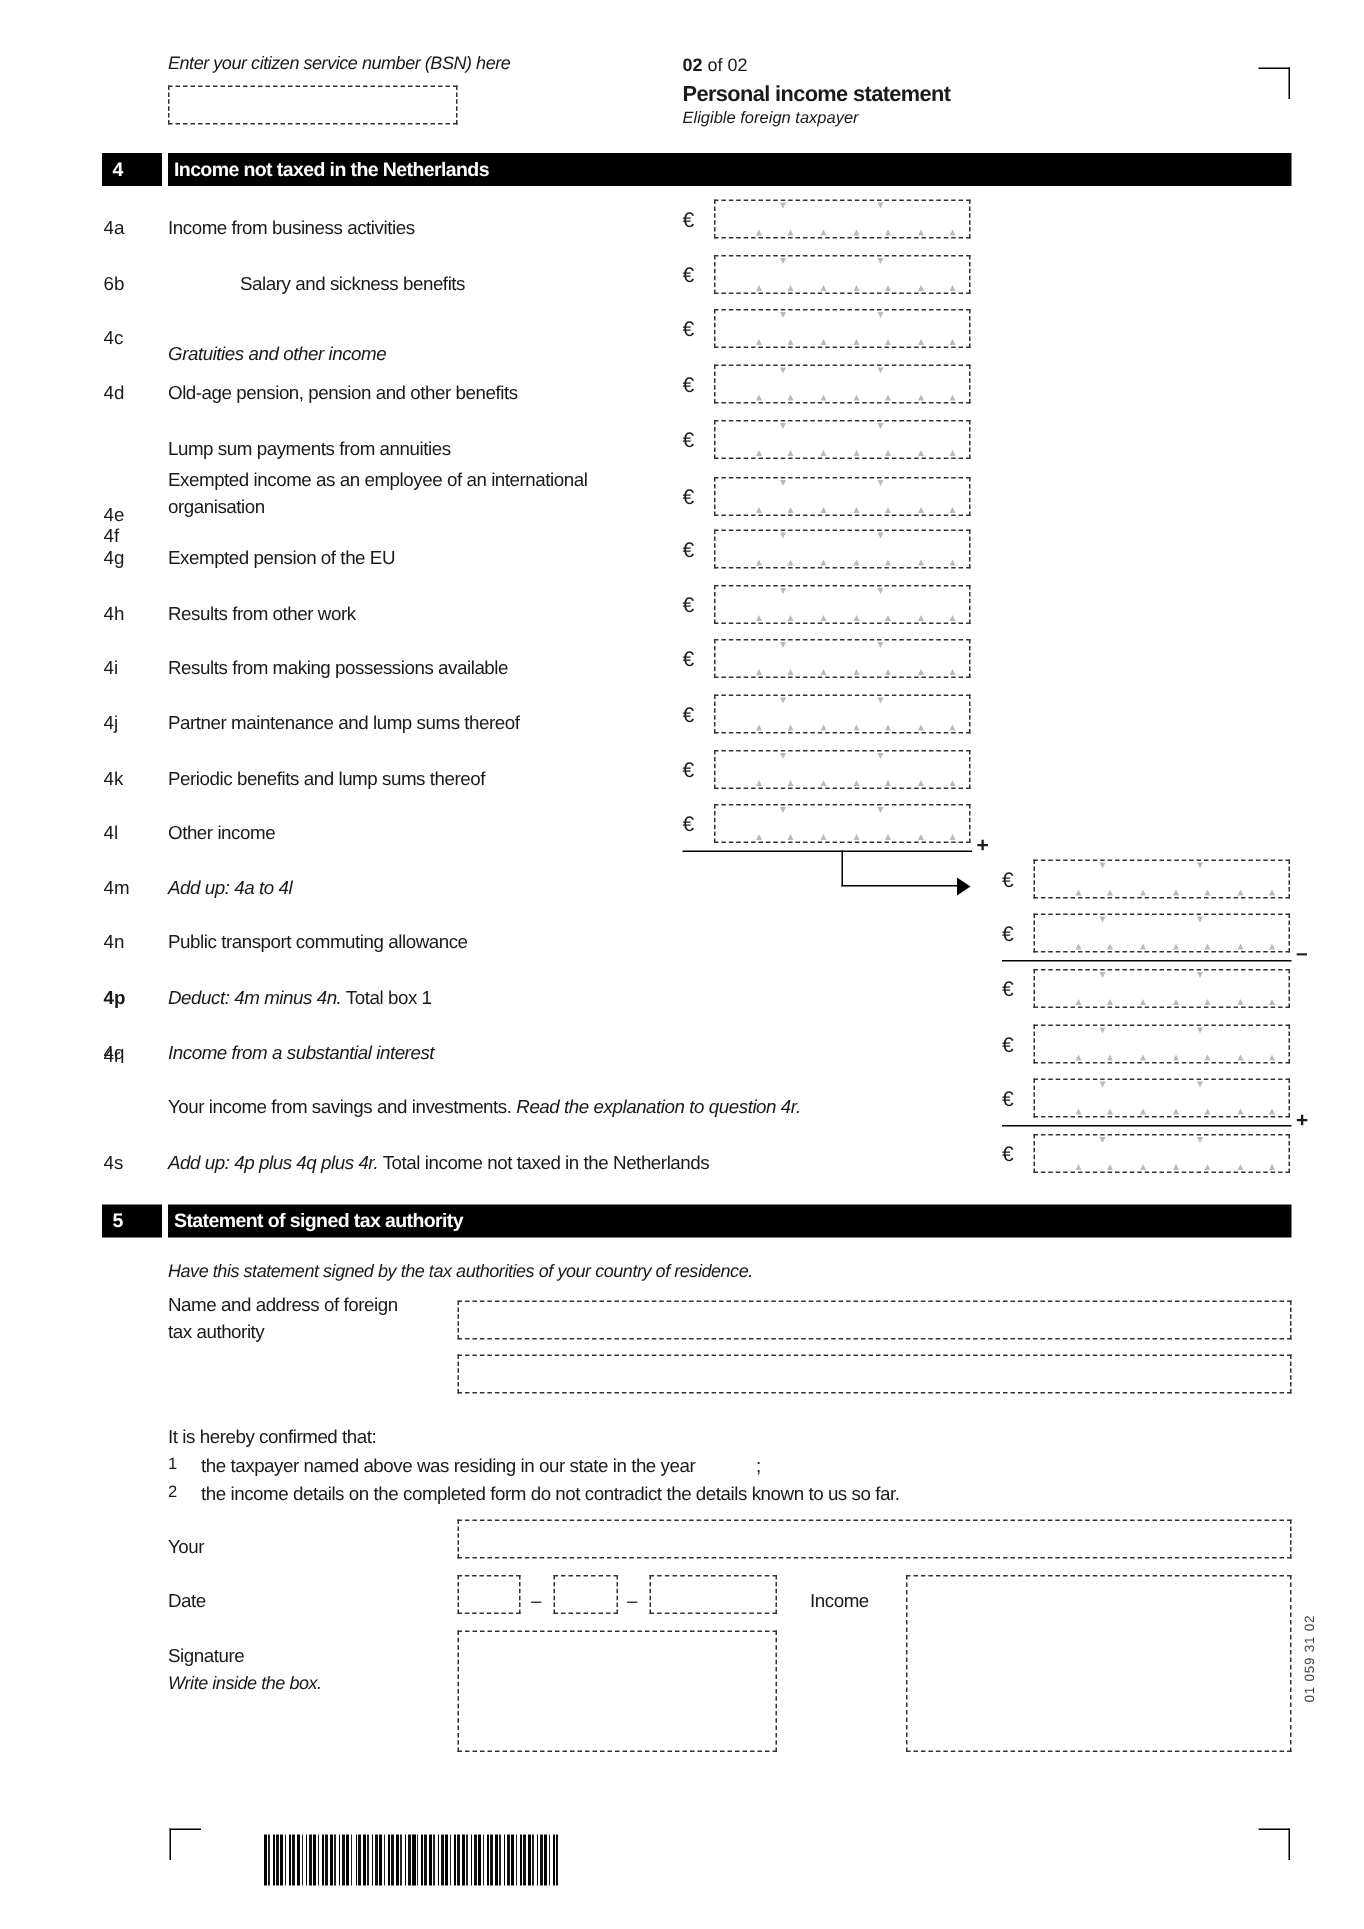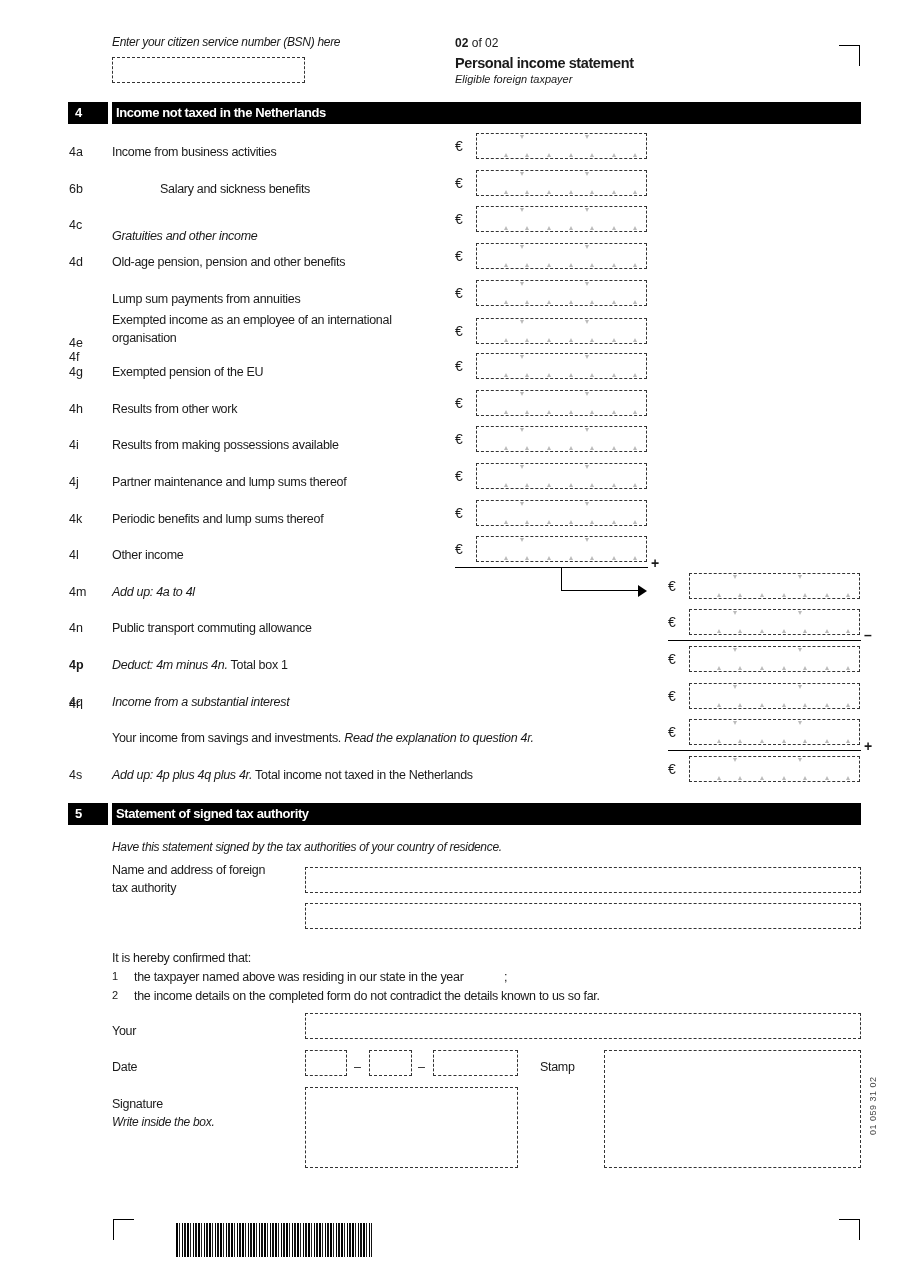--- a/index.html
+++ b/index.html
@@ -342,21 +342,21 @@
 
 <div class="abs txt" style="left:112px; top:1024px;">Your</div>
 <div class="box" style="left:305px; top:1013px; width:556px; height:26px;"></div>
 
 <div class="abs txt" style="left:112px; top:1060px;">Date</div>
 <div class="box" style="left:305px; top:1050px; width:42px; height:26px;"></div>
 <div class="abs txt" style="left:354px; top:1060px;">–</div>
 <div class="box" style="left:369px; top:1050px; width:43px; height:26px;"></div>
 <div class="abs txt" style="left:418px; top:1060px;">–</div>
 <div class="box" style="left:433px; top:1050px; width:85px; height:26px;"></div>
-<div class="abs txt" style="left:540px; top:1060px;">Stamp</div>
+<div class="abs txt" style="left:540px; top:1060px;">Income</div>
 <div class="box" style="left:604px; top:1050px; width:257px; height:118px;"></div>
 
 <div class="abs txt" style="left:112px; top:1097px;">Signature</div>
 <div class="abs txt it" style="left:112px; top:1115px; font-size:12px;">Write inside the box.</div>
 <div class="box" style="left:305px; top:1087px; width:213px; height:81px;"></div>
 
 <div class="docnum">01 059 31 02</div>
 <div class="barcode"></div>
 
 </body></html>

